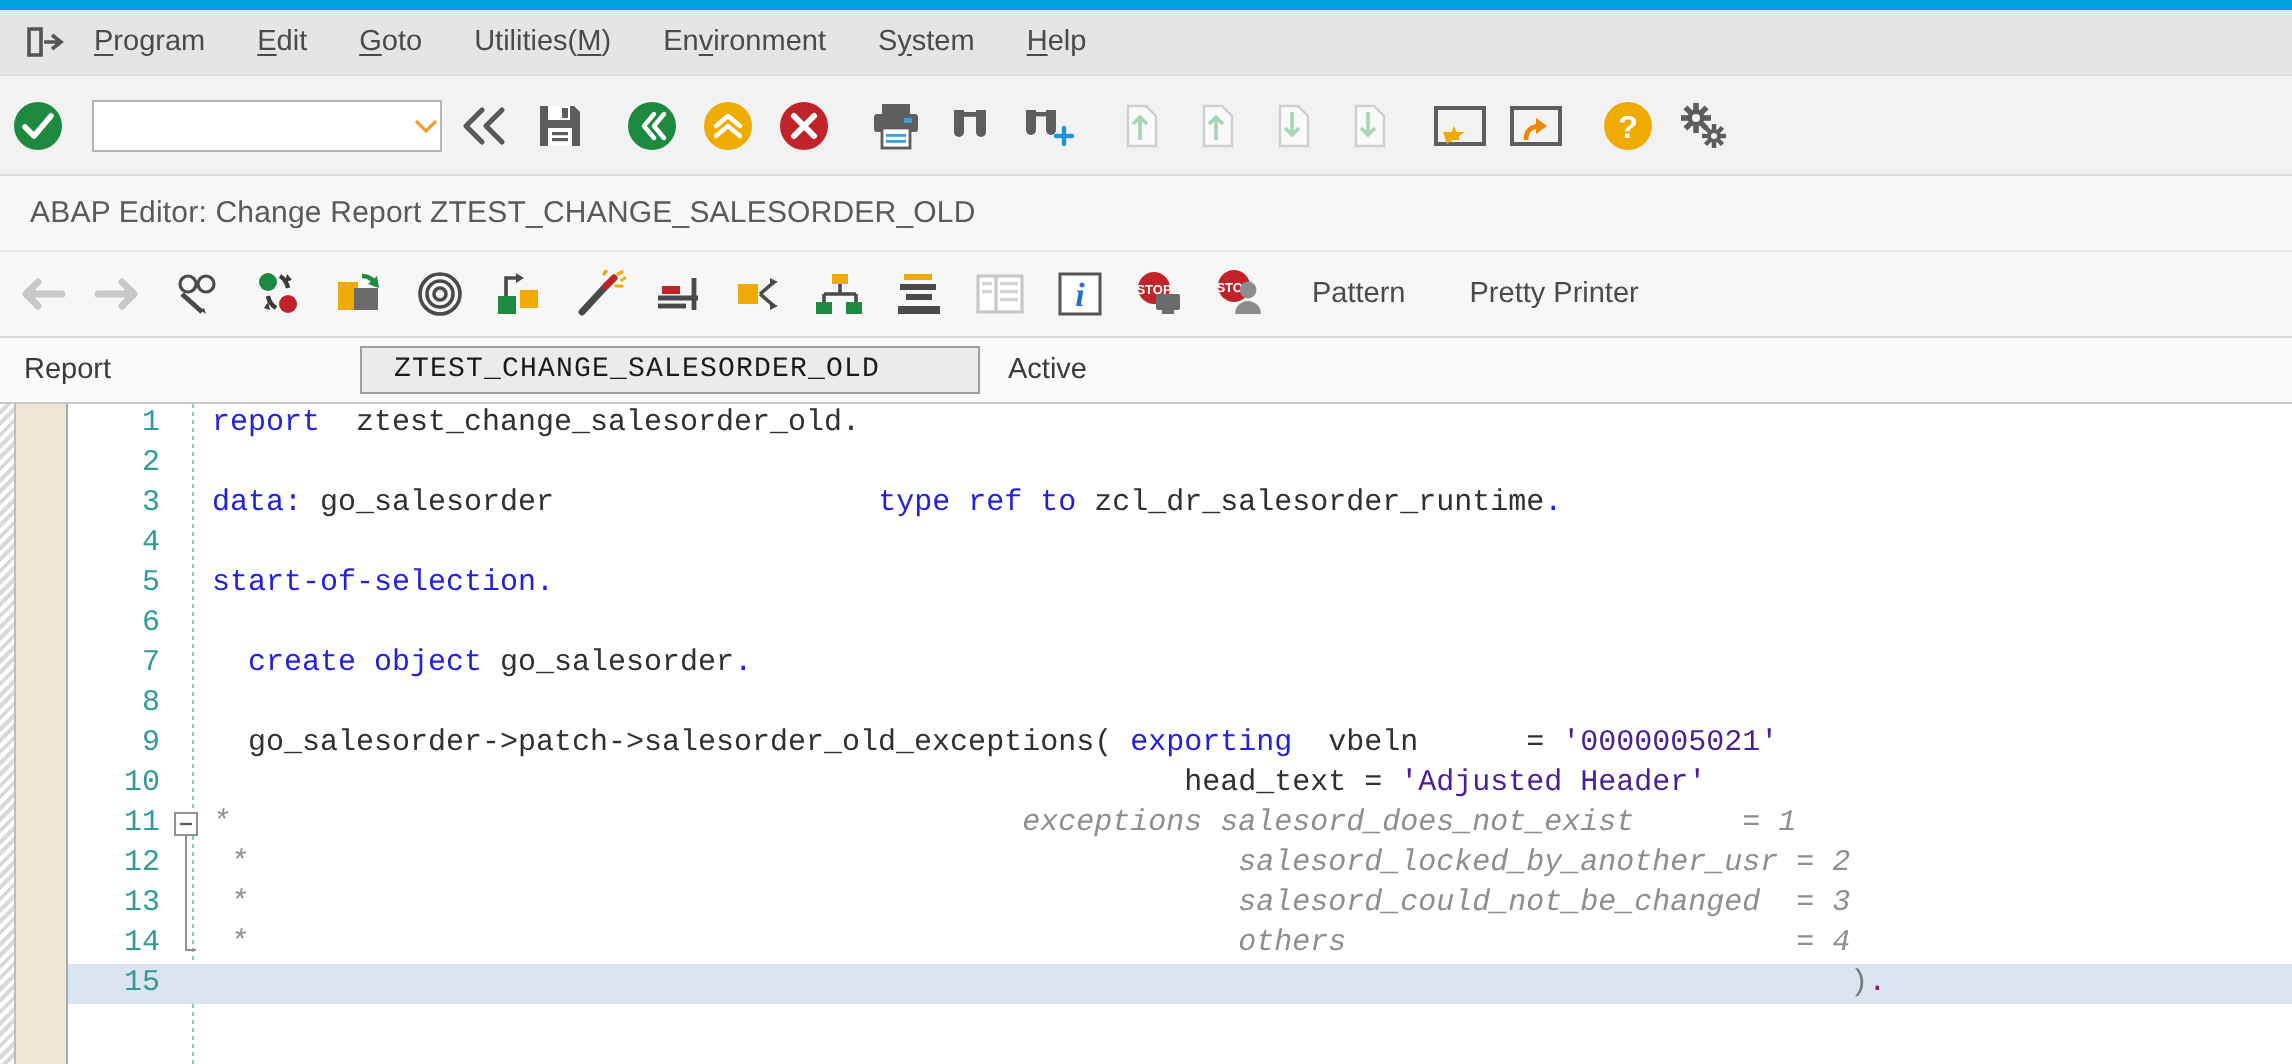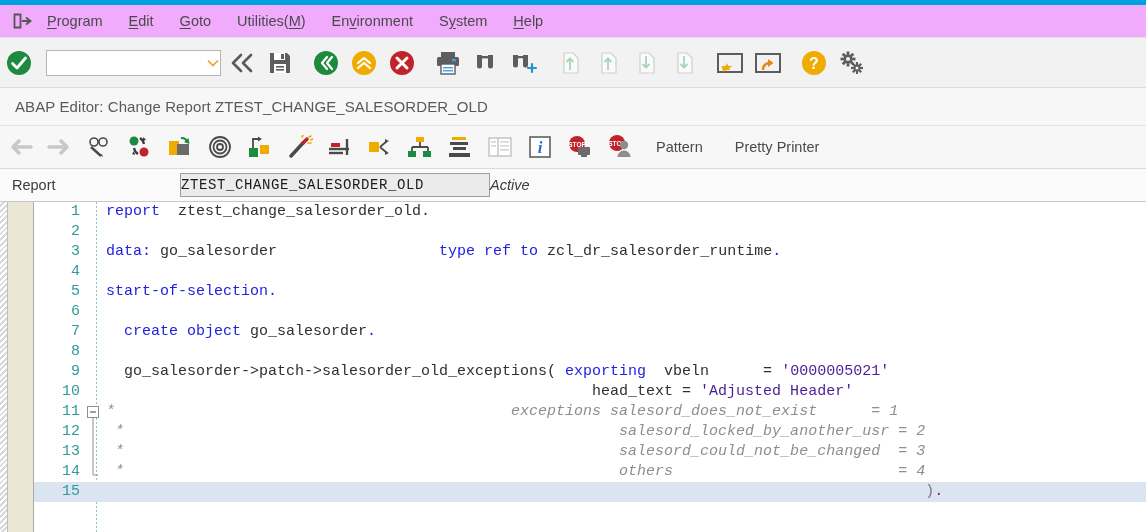--- a/index.html
+++ b/index.html
@@ -13,21 +13,21 @@
 
   
   .accent-bar {
     position:absolute; left:0; top:0; width:1146px; height:5px;
     background:#00a0e1;
   }
 
   
   .menubar {
     position:absolute; left:0; top:5px; width:1146px; height:33px;
-    background:#f0abfc;
+    background:#e5e5e5;
     display:flex; align-items:center;
     border-bottom:1px solid #e0e0e0;
   }
   .menu-exit-icon {
     margin-left:12px; width:22px; height:18px;
     display:flex; align-items:center; justify-content:center;
   }
   .menu-item {
     font-size:14.5px; color:#4a4a4a;
     padding:0 13px; line-height:33px;
@@ -97,25 +97,25 @@
     border-bottom:1px solid #c9c9c9;
   }
   .report-label {
     width:180px; font-size:14.5px; color:#3b3b3b; padding-left:12px;
   }
   .report-name-box {
     width:310px; height:24px;
     background:#ebebeb; border:1px solid #9f9f9f;
     font-family:"Liberation Mono","DejaVu Sans Mono",monospace;
     font-size:14px; color:#1a1a1a;
-    display:flex; align-items:center; padding-left:0;
+    display:flex; align-items:center; padding-left:16px;
     letter-spacing:.6px;
   }
   .report-status {
-    font-size:14.5px; color:#3b3b3b; font-style:italic;
+    font-size:14.5px; color:#3b3b3b; margin-left:14px;
   }
 
   
   .editor {
     position:absolute; left:0; top:202px; width:1146px; height:330px;
     background:#ffffff; display:flex;
   }
   .edge-hatch {
     width:8px; height:330px; flex:none;
     background:repeating-linear-gradient(135deg,#ffffff 0 2px,#d9d9d9 2px 4px);

